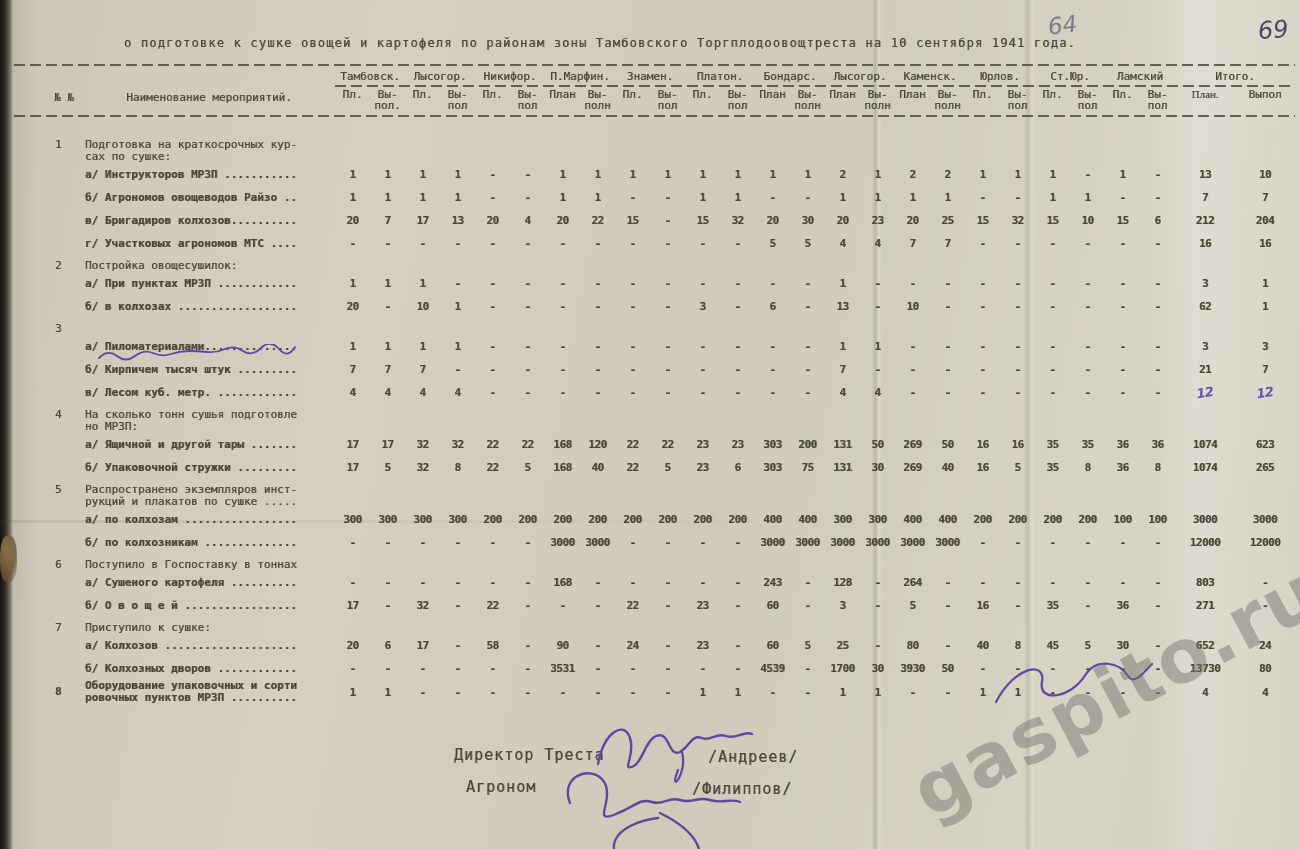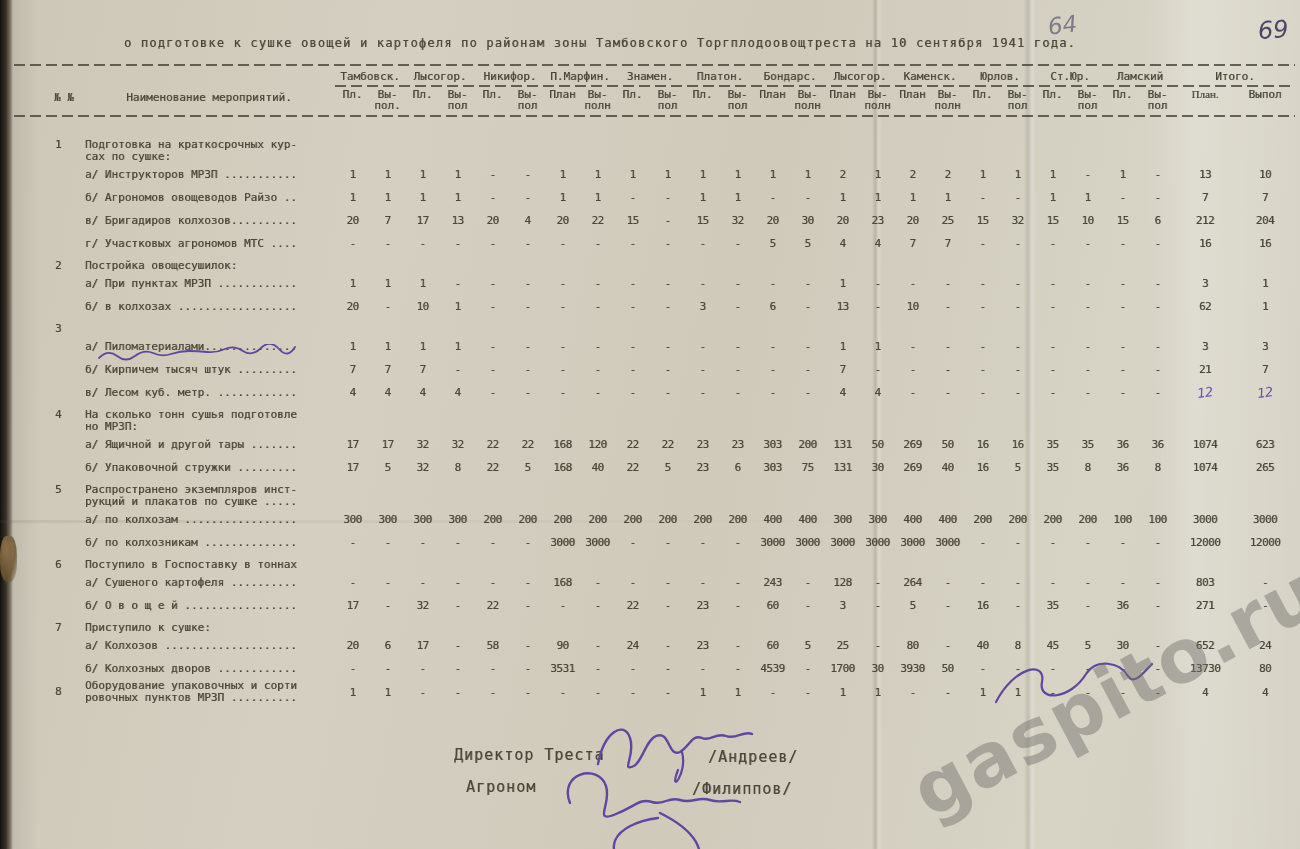--- a/index.html
+++ b/index.html
@@ -51,21 +51,21 @@
   #sub-labels{display:flex;padding:2px 0 4px 0;}
   .sub-pair{display:flex;}
   .sub-cell{text-align:center;white-space:pre-line;line-height:11px;}
   
   #tbody{position:absolute;left:45px;top:134px;width:1250px;font-size:11px;}
   .trow{display:flex;}
   .trow.section{margin-top:5px;}
   .cnum{width:40px;padding-left:10px;box-sizing:border-box;line-height:12px;}
   .clabel{width:250px;line-height:12px;white-space:nowrap;}
   .cvals{display:flex;width:960px;align-items:center;}
-  .datarow{min-height:23px;align-items:center;}
+  .datarow{min-height:23px;align-items:center;font-weight:bold;}
   .datarow .clabel{align-self:center;}
   .cell{width:35px;text-align:center;letter-spacing:-0.5px;}
   .cell.tot{width:60px;}
   .hw{color:#6b4fae;font-family:"DejaVu Sans",sans-serif;font-style:italic;font-size:13px;
     text-shadow:none;transform:rotate(-8deg);}
   
   #sig-block{position:absolute;left:446px;top:740px;width:430px;font-size:15px;letter-spacing:1px;}
   #sig-line1,#sig-line2{position:relative;height:30px;}
   .sig-role{position:absolute;left:8px;top:6px;}
   #sig-line2 .sig-role{left:20px;top:8px;}

